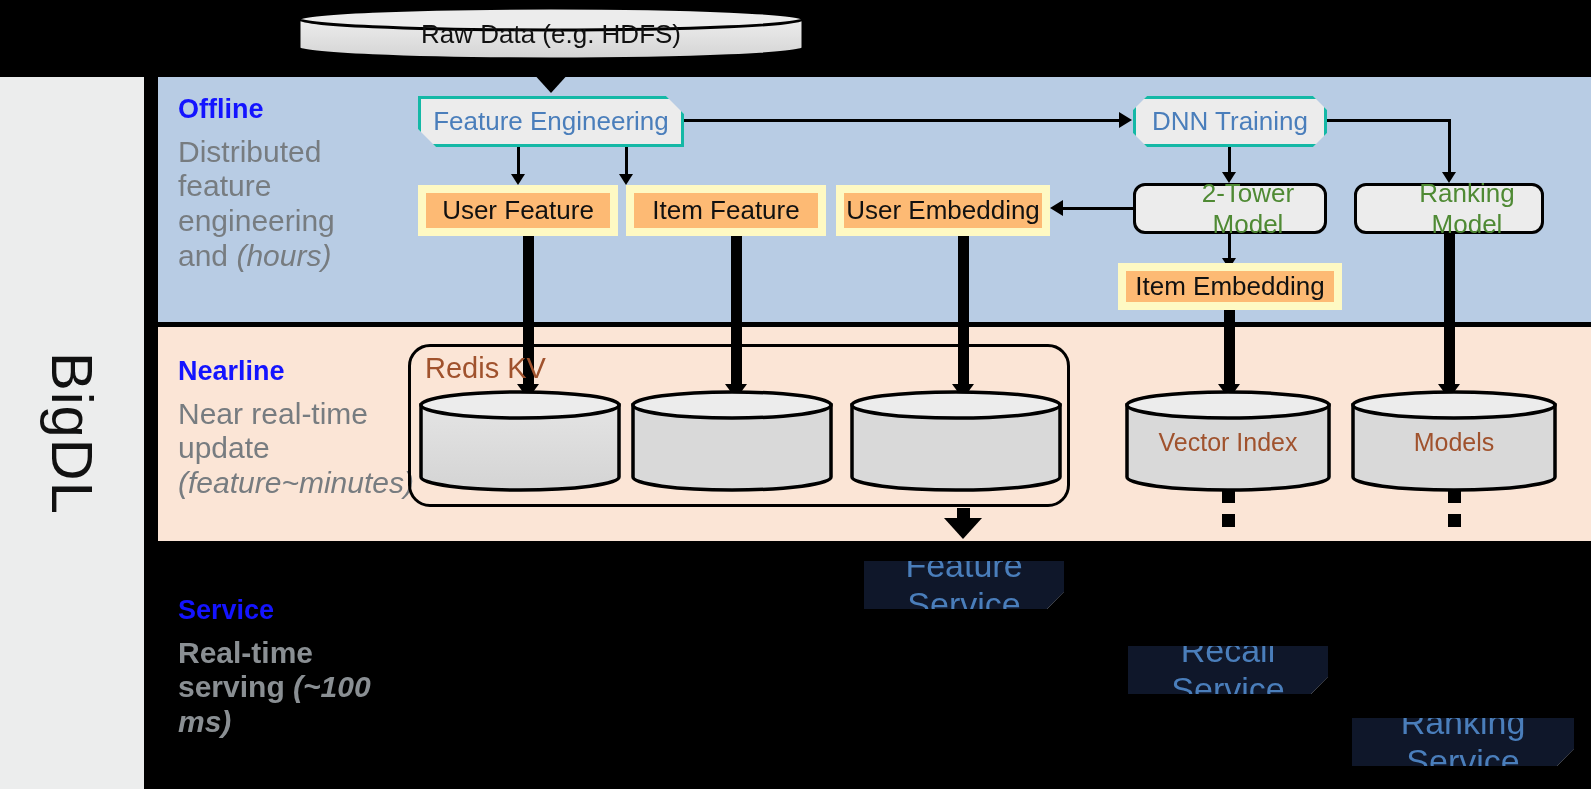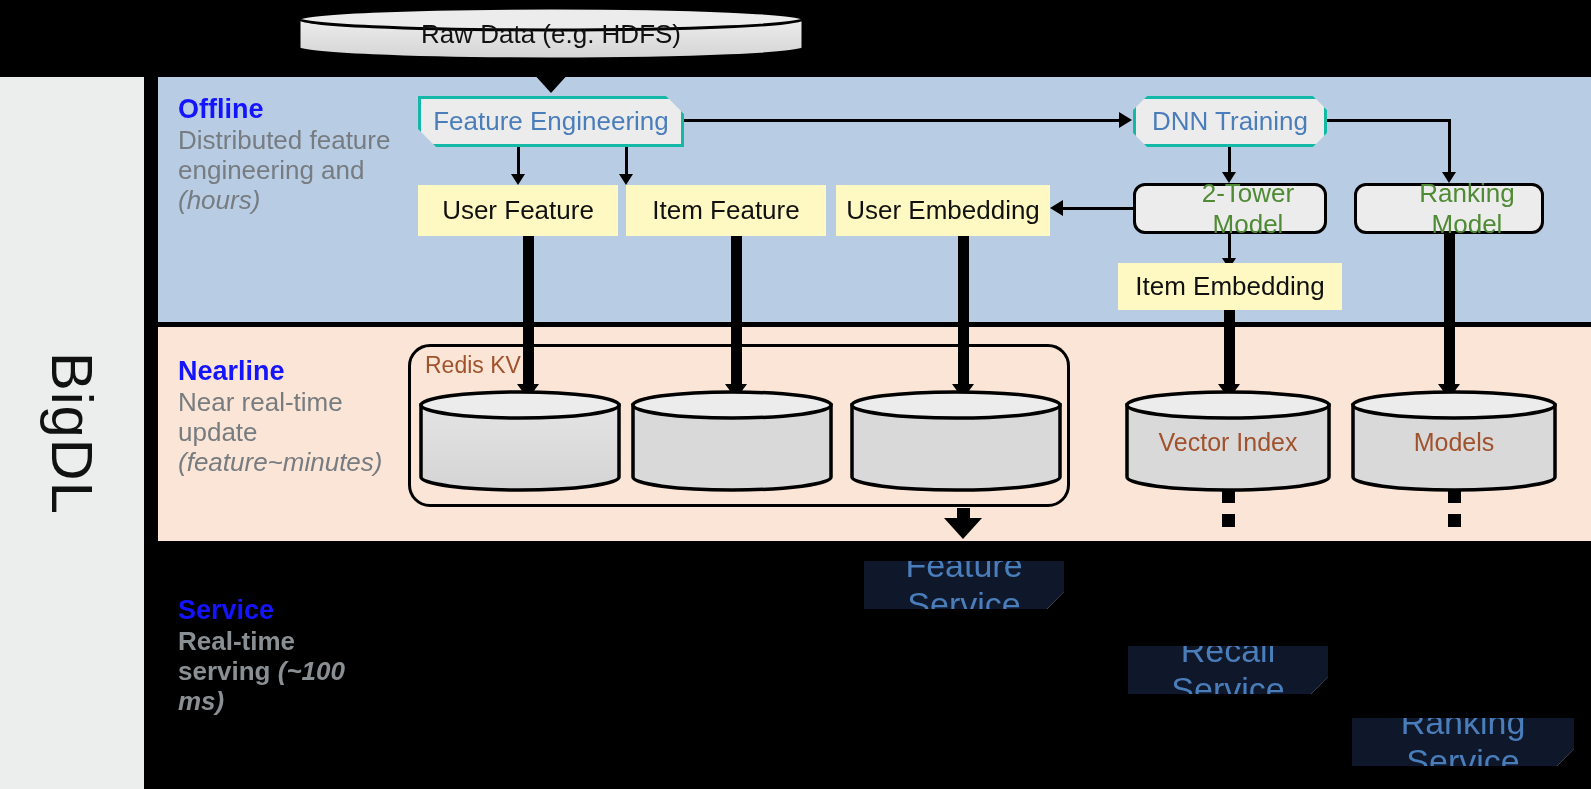--- a/index.html
+++ b/index.html
@@ -31,36 +31,36 @@
     font-size:58px;color:#111;letter-spacing:1px;
     font-family:"Liberation Sans", sans-serif;
   }
 
   
   .band-caption{position:absolute;}
   .band-caption .band-title{
     font-size:27px;color:#1414ff;font-weight:600;line-height:1.1;
   }
   .band-caption .band-sub{
-    font-size:26px;color:#777c80;line-height:1.16;margin-top:0;
+    font-size:30px;color:#777c80;line-height:1.16;margin-top:10px;
   }
   .band-caption .band-sub i{font-style:italic;}
   #cap-offline{left:178px;top:95px;width:215px;}
   #cap-nearline{left:178px;top:357px;width:235px;}
   #cap-online{left:178px;top:596px;width:215px;}
   #cap-online .band-title{color:#1414ff;}
   #cap-online .band-sub{color:#8a8f93;font-weight:600;}
 
   
   .node{position:absolute;box-sizing:border-box;display:flex;
         align-items:center;justify-content:center;text-align:center;}
 
   
   .box-gray{
-    background:#fef9c3;border:3px solid #fef9c3;
+    background:#fdba74;border:8px solid #fef9c3;
     font-size:26px;color:#111;
   }
   
   .box-model{
     background:#ececec;border:3px solid #000;border-radius:12px;
     font-size:26px;
   }
   .txt-green{color:#4f8a34;margin-left:36px;}
 
   
@@ -84,21 +84,21 @@
     position:absolute;left:0;width:100%;text-align:center;
     font-size:25px;color:#a0522d;
   }
 
   
   #redis-container{
     position:absolute;left:408px;top:344px;width:662px;height:163px;
     border:3px solid #000;border-radius:22px;box-sizing:border-box;
   }
   #redis-label{
-    position:absolute;left:425px;top:352px;font-size:23px;color:#a0522d;
+    position:absolute;left:425px;top:352px;font-size:29px;color:#a0522d;
   }
 
   
   .note{
     position:absolute;background:#0f172a;box-sizing:border-box;
     display:flex;align-items:center;justify-content:center;text-align:center;
     font-size:34px;color:#4a7ebb;
     clip-path:polygon(0 0, 100% 0, 100% calc(100% - 17px), calc(100% - 17px) 100%, 0 100%);
   }
   .note .fold{

